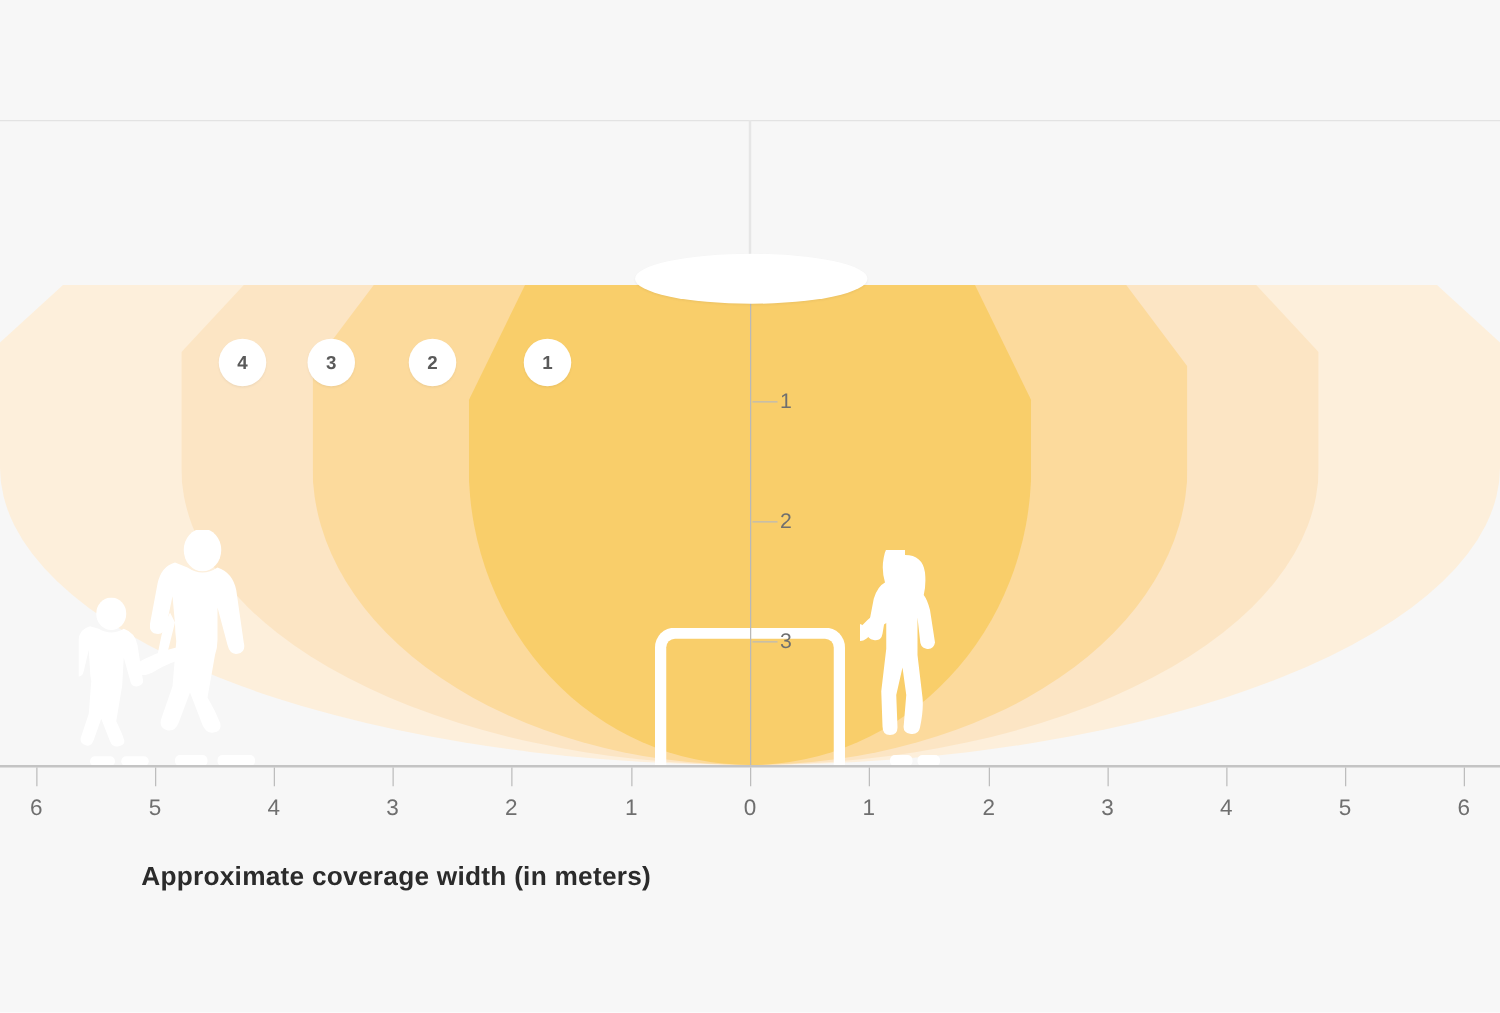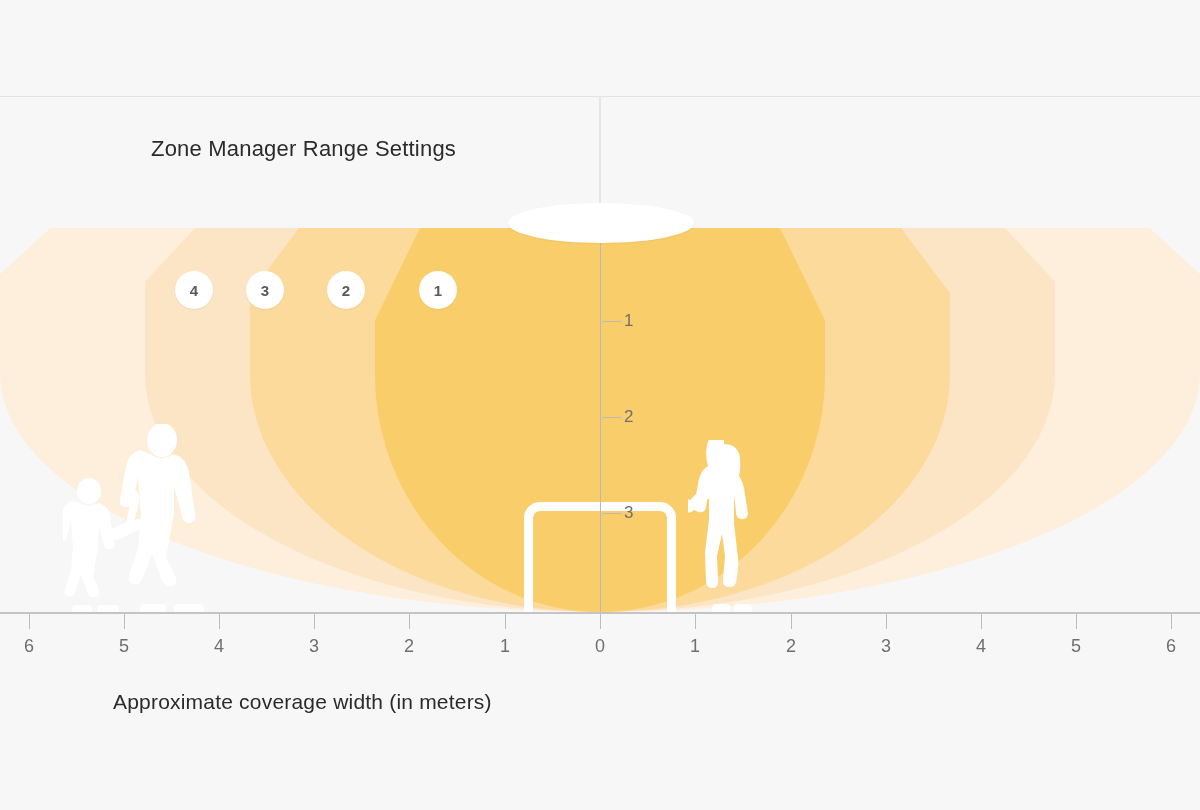--- a/index.html
+++ b/index.html
@@ -155,20 +155,21 @@
     color: #2b2b2b;
     letter-spacing: 0.2px;
   }
   .axis-caption {
     position: absolute;
     left: 113px;
     top: 690px;
     font-size: 21px;
     color: #2b2b2b;
     letter-spacing: 0.2px;
+    font-weight: bold;
   }
 
   
   .silhouette {
     position: absolute;
     z-index: 6;
   }
   
   .table-outline {
     position: absolute;
@@ -184,21 +185,20 @@
     z-index: 6;
   }
 </style>
 </head>
 <body>
 
 <div id="stage">
 
   <div class="ceiling-line"></div>
 
-  <div class="chart-title">Zone Manager Range Settings</div>
 
   <div class="cone-wrap">
     <div class="band" style="width:1200px;height:384px;">
       <div class="body" style="background:#FDEFDB;clip-path:polygon(4.2% 0, 95.8% 0, 100% 12%, 100% 100%, 0 100%, 0 12%);"></div>
     </div>
     <div class="band" style="width:910px;height:384px;">
       <div class="body" style="background:#FCE5C4;clip-path:polygon(5.5% 0, 94.5% 0, 100% 14%, 100% 100%, 0 100%, 0 14%);"></div>
     </div>
     <div class="band" style="width:700px;height:384px;">
       <div class="body" style="background:#FCDA9C;clip-path:polygon(7% 0, 93% 0, 100% 17%, 100% 100%, 0 100%, 0 17%);"></div>

